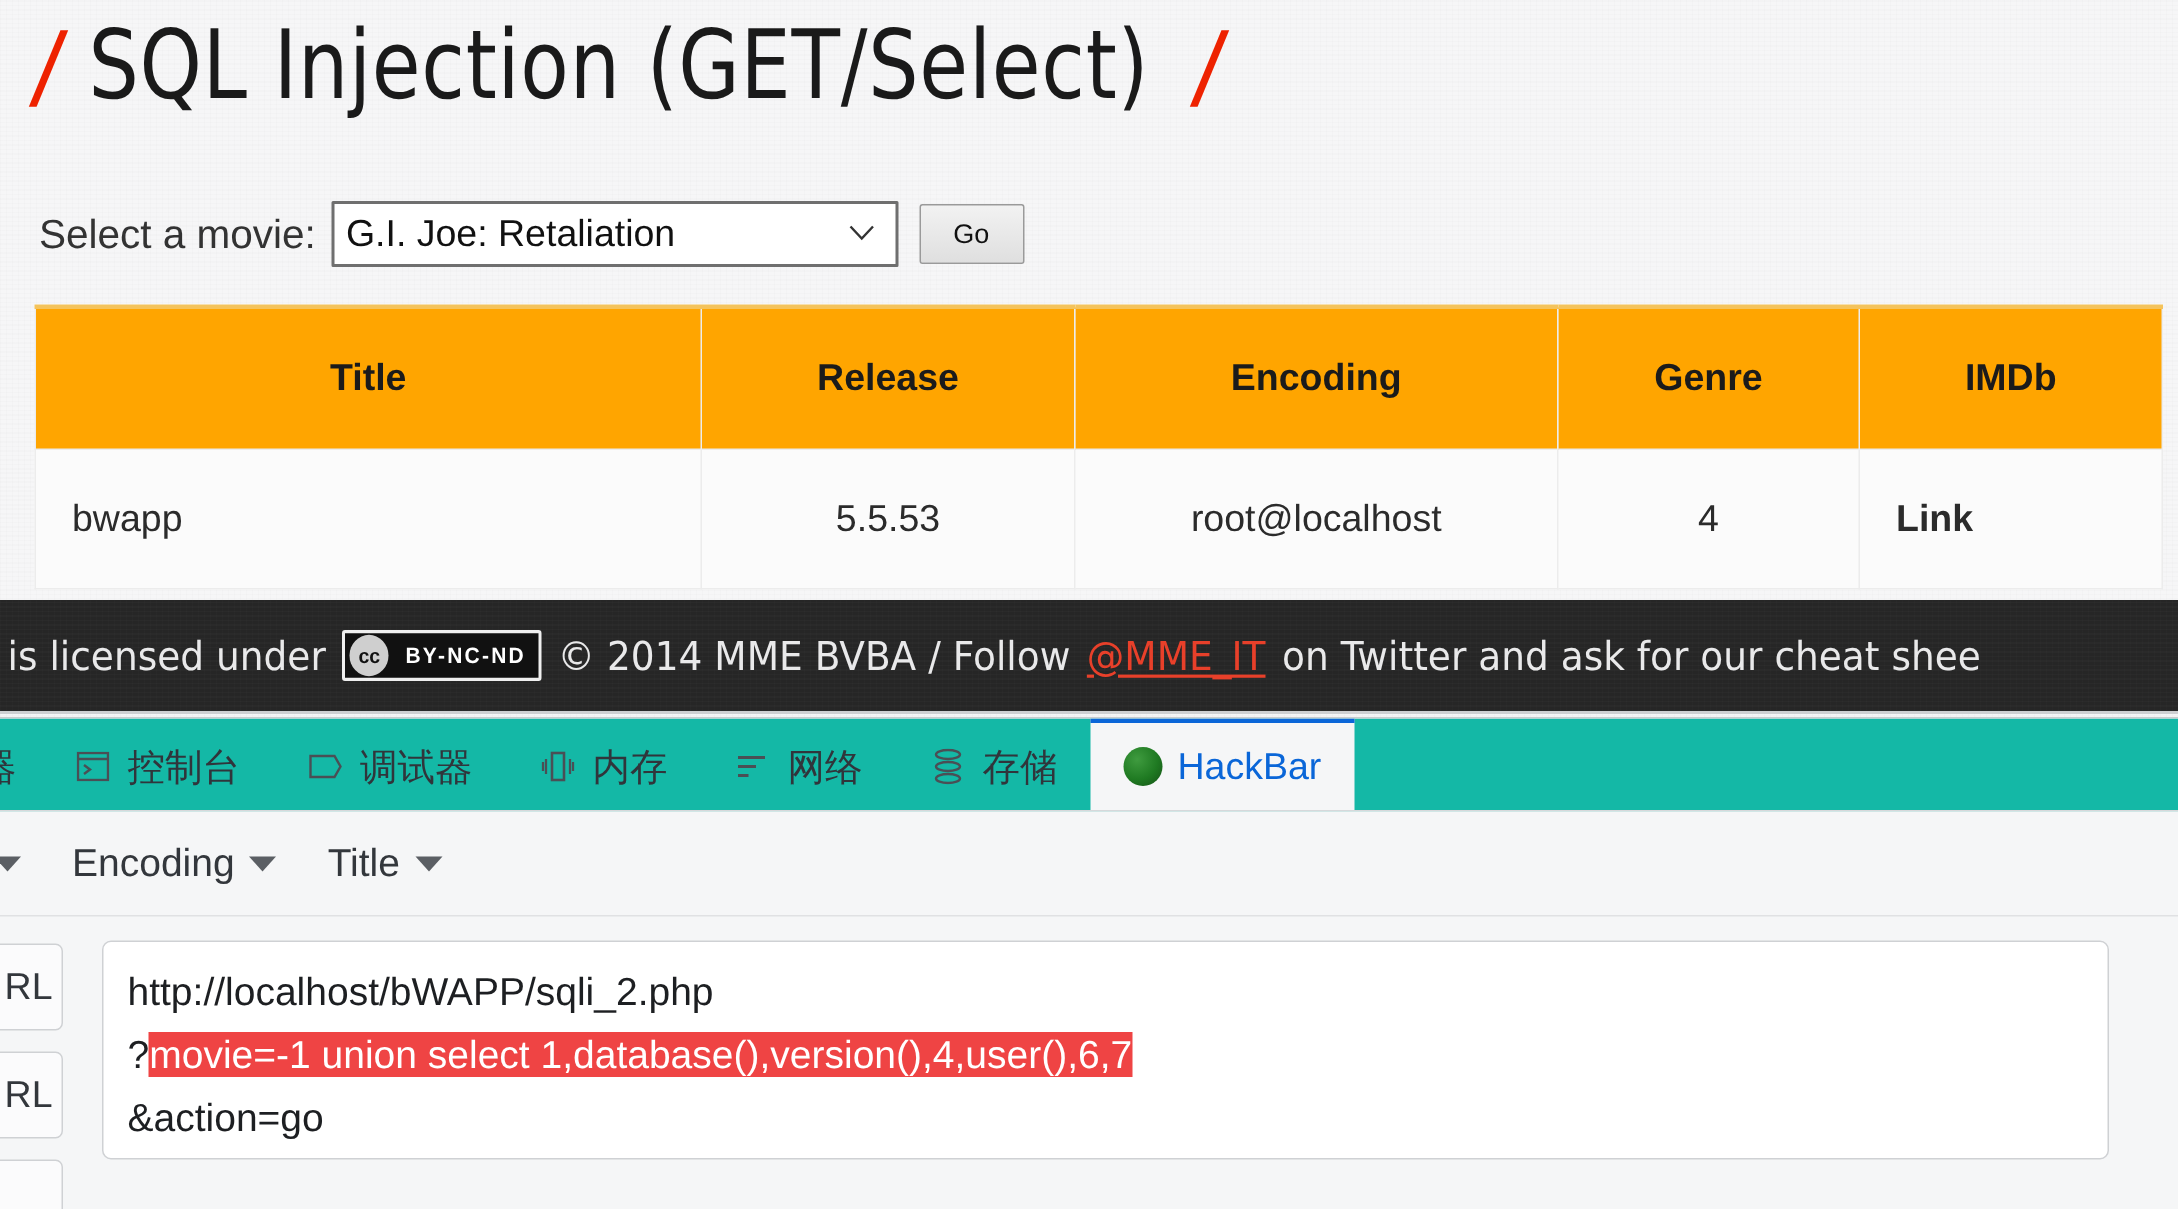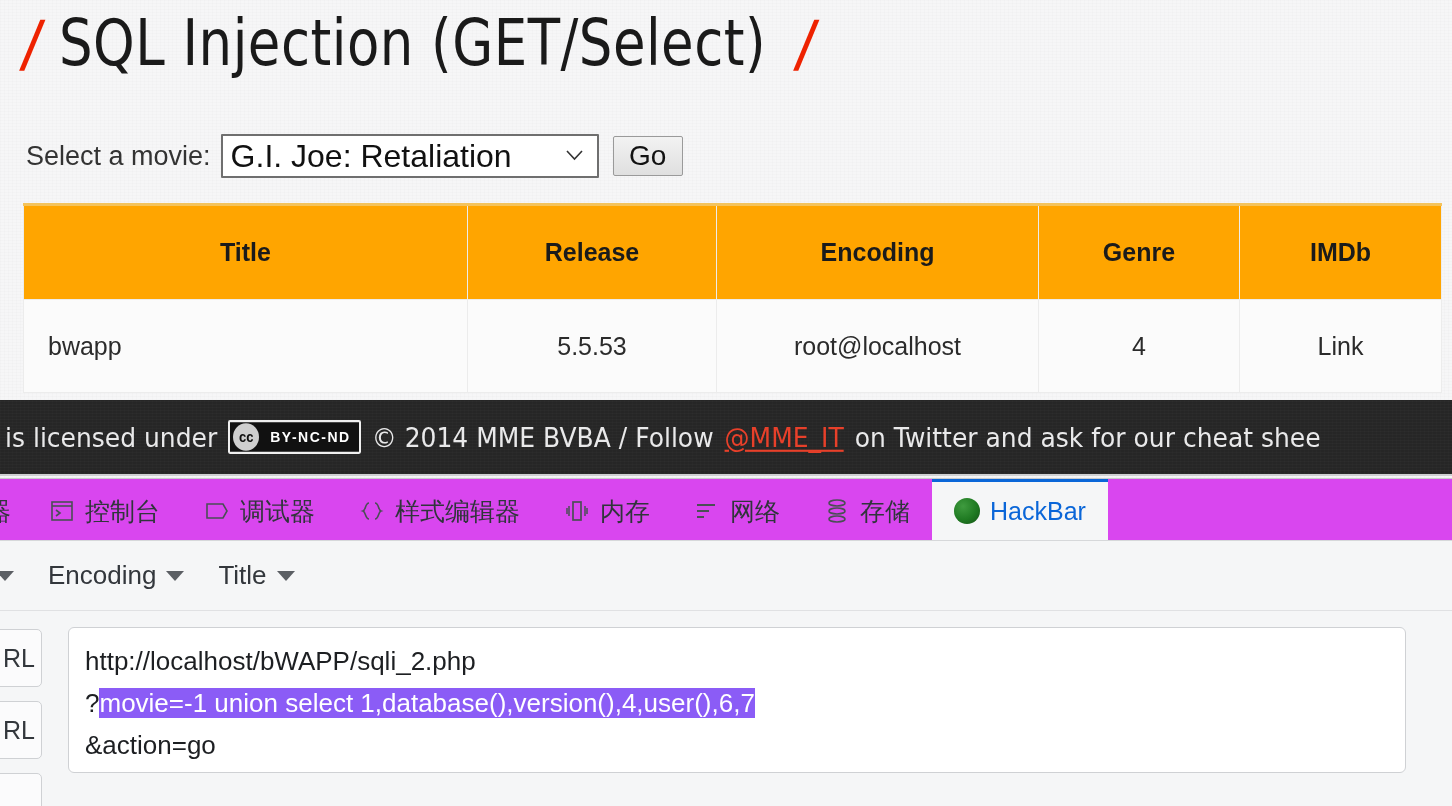--- a/index.html
+++ b/index.html
@@ -46,38 +46,38 @@
   #select-row{
     position:absolute; left:26px; top:134px;
     display:flex; align-items:center; gap:0;
     height:44px;
   }
   #select-label{
     font-size:27px; color:#333; margin-right:10px;
   }
   #movie-select{
     width:378px; height:44px;
-    font-size:32px; color:#111;
+    font-size:25px; color:#111;
     font-family:"Liberation Sans", sans-serif;
     padding:2px 8px;
     border:2px solid #6f6f6f;
     background:#ffffff;
     border-radius:1px;
     -webkit-appearance:none; appearance:none;
     position:relative;
   }
   #select-shell{ position:relative; }
   #select-caret{
     position:absolute; right:16px; top:50%; transform:translateY(-50%);
     pointer-events:none; font-size:17px; color:#333;
   }
   #go-button{
     margin-left:14px;
     width:70px; height:40px;
-    font-size:28px; color:#111;
+    font-size:18px; color:#111;
     font-family:"Liberation Sans", sans-serif;
     background:linear-gradient(#f2f2f2,#dfdfdf);
     border:1px solid #9a9a9a;
     border-radius:2px;
     cursor:pointer;
   }
 
   
   #movies-table{
     position:absolute; left:23px; top:203px;
@@ -98,21 +98,21 @@
   }
   #movies-table td{
     height:93px;
     font-size:25px; color:#2b2b2b;
     border:1px solid #ececec;
     background:#fbfbfb;
     padding:0 24px;
   }
   td.c-title{ text-align:left; padding-left:26px; }
   td.c-release, td.c-character, td.c-genre{ text-align:center; }
-  td.c-imdb{ text-align:center; font-weight:normal; color:#111; }
+  td.c-imdb{ font-weight:bold; color:#111; }
 
   
   #site-footer{
     position:absolute; left:0; top:400px; width:1452px; height:76px;
     background:#262626;
     background-image:
       repeating-linear-gradient(0deg, rgba(255,255,255,0.018) 0 1px, transparent 1px 3px),
       repeating-linear-gradient(90deg, rgba(255,255,255,0.013) 0 1px, transparent 1px 4px);
     display:flex; align-items:center;
     overflow:hidden;
@@ -152,21 +152,21 @@
   
   #devtools{
     position:absolute; left:0; top:478px; width:1452px; height:328px;
     background:#f5f6f7;
     border-top:1px solid #c9cbcd;
     overflow:hidden;
   }
   #devtools-tabs{
     height:62px; display:flex; align-items:stretch;
     border-bottom:1px solid #d6d8da;
-    background:#d946ef;
+    background:#14b8a6;
     padding-left:0;
   }
   .dt-tab{
     display:flex; align-items:center; gap:10px;
     padding:0 22px;
     font-size:25px; color:#30353b;
     cursor:pointer;
     border-top:3px solid transparent;
     white-space:nowrap;
   }
@@ -229,21 +229,21 @@
     border:1px solid #cfd1d4;
     border-radius:6px;
     padding:12px 16px;
     font-size:26px; line-height:42px;
     color:#1d1f22;
     font-family:"Liberation Sans", sans-serif;
     white-space:pre-wrap;
     overflow:hidden;
   }
   .sel{
-    background:#8b5cf6; color:#ffffff;
+    background:#ef4444; color:#ffffff;
   }
 </style>
 </head>
 <body>
 
 <div id="page-region">
 
   <div id="title-wrap">
     <span class="slash">/</span>
     <span id="page-title">SQL Injection (GET/Select)</span>
@@ -328,29 +328,20 @@
 
     <div class="dt-tab">
       <span class="dt-ico">
         <svg width="24" height="18" viewBox="0 0 24 18">
             <path d="M2 2 H18 L22 9 L18 16 H2 Z" fill="none" stroke="#4a4f55" stroke-width="1.6"></path>
           </svg>
       </span>
       <span>调试器</span>
     </div>
 
-    <div class="dt-tab">
-      <span class="dt-ico">
-        <svg width="24" height="20" viewBox="0 0 24 20">
-            <path d="M9 2 C5 2 6 9 3 10 C6 11 5 18 9 18" fill="none" stroke="#4a4f55" stroke-width="1.6"></path>
-            <path d="M15 2 C19 2 18 9 21 10 C18 11 19 18 15 18" fill="none" stroke="#4a4f55" stroke-width="1.6"></path>
-          </svg>
-      </span>
-      <span>样式编辑器</span>
-    </div>
 
 
     <div class="dt-tab">
       <span class="dt-ico">
         <svg width="24" height="22" viewBox="0 0 24 22">
             <rect x="8" y="2" width="8" height="18" fill="none" stroke="#4a4f55" stroke-width="1.7"></rect>
             <path d="M4 6 V16 M2 8 V14 M20 6 V16 M22 8 V14" stroke="#4a4f55" stroke-width="1.5"></path>
           </svg>
       </span>
       <span>内存</span>

